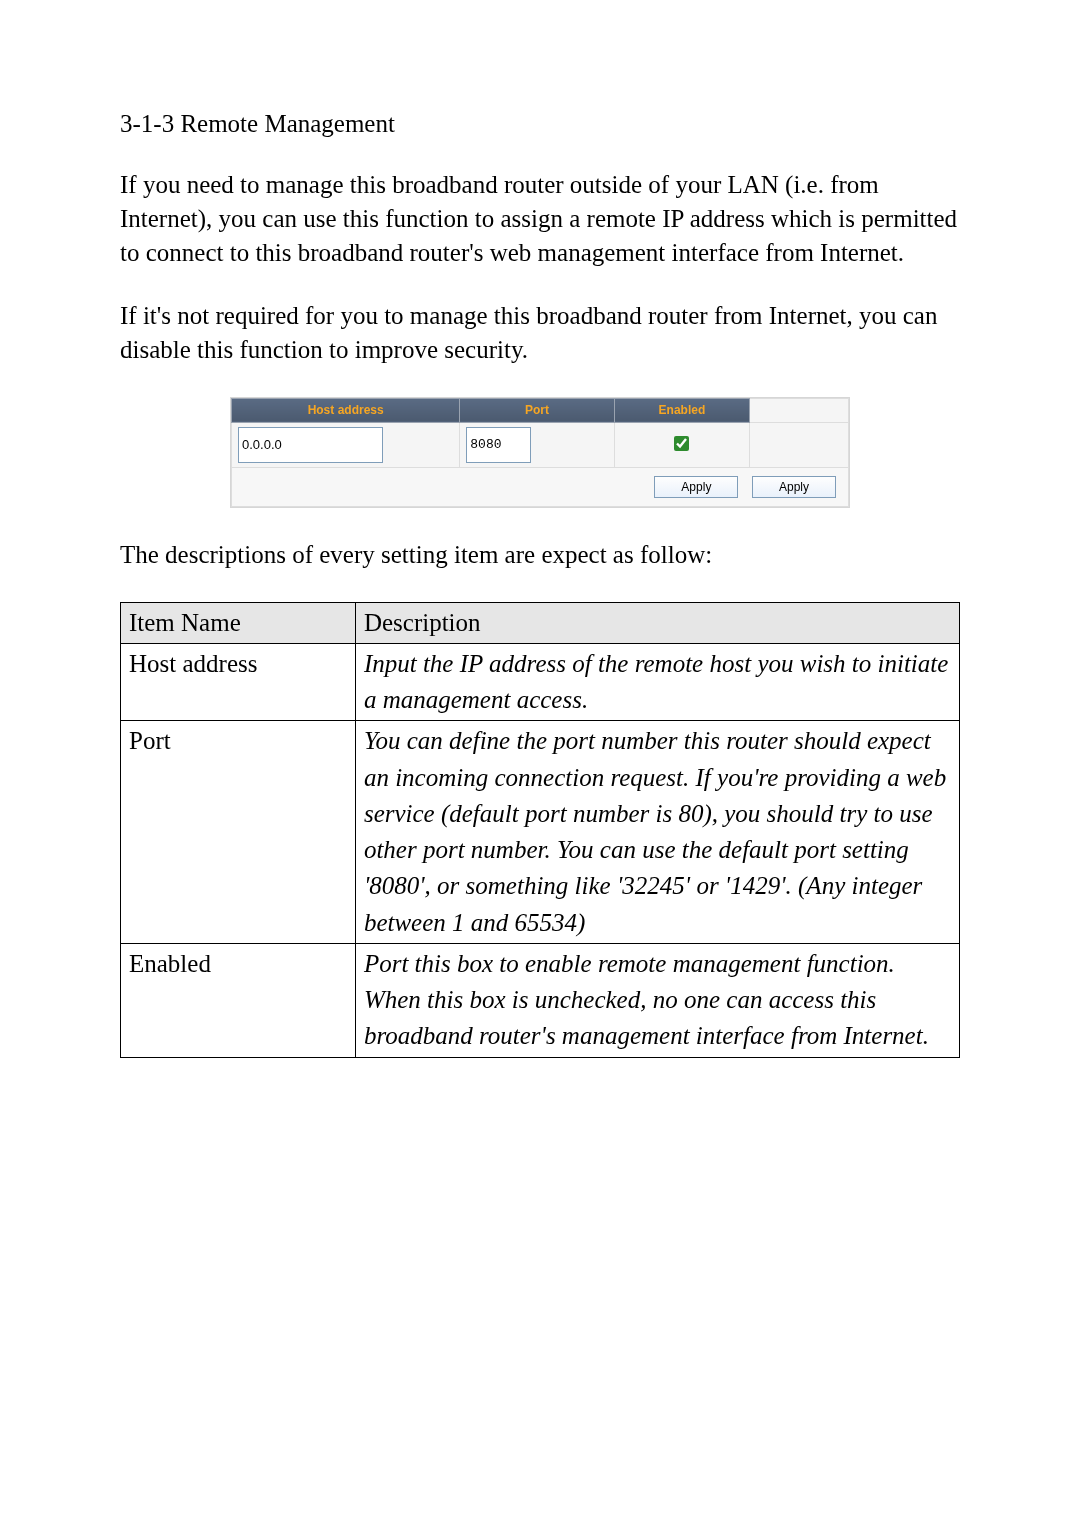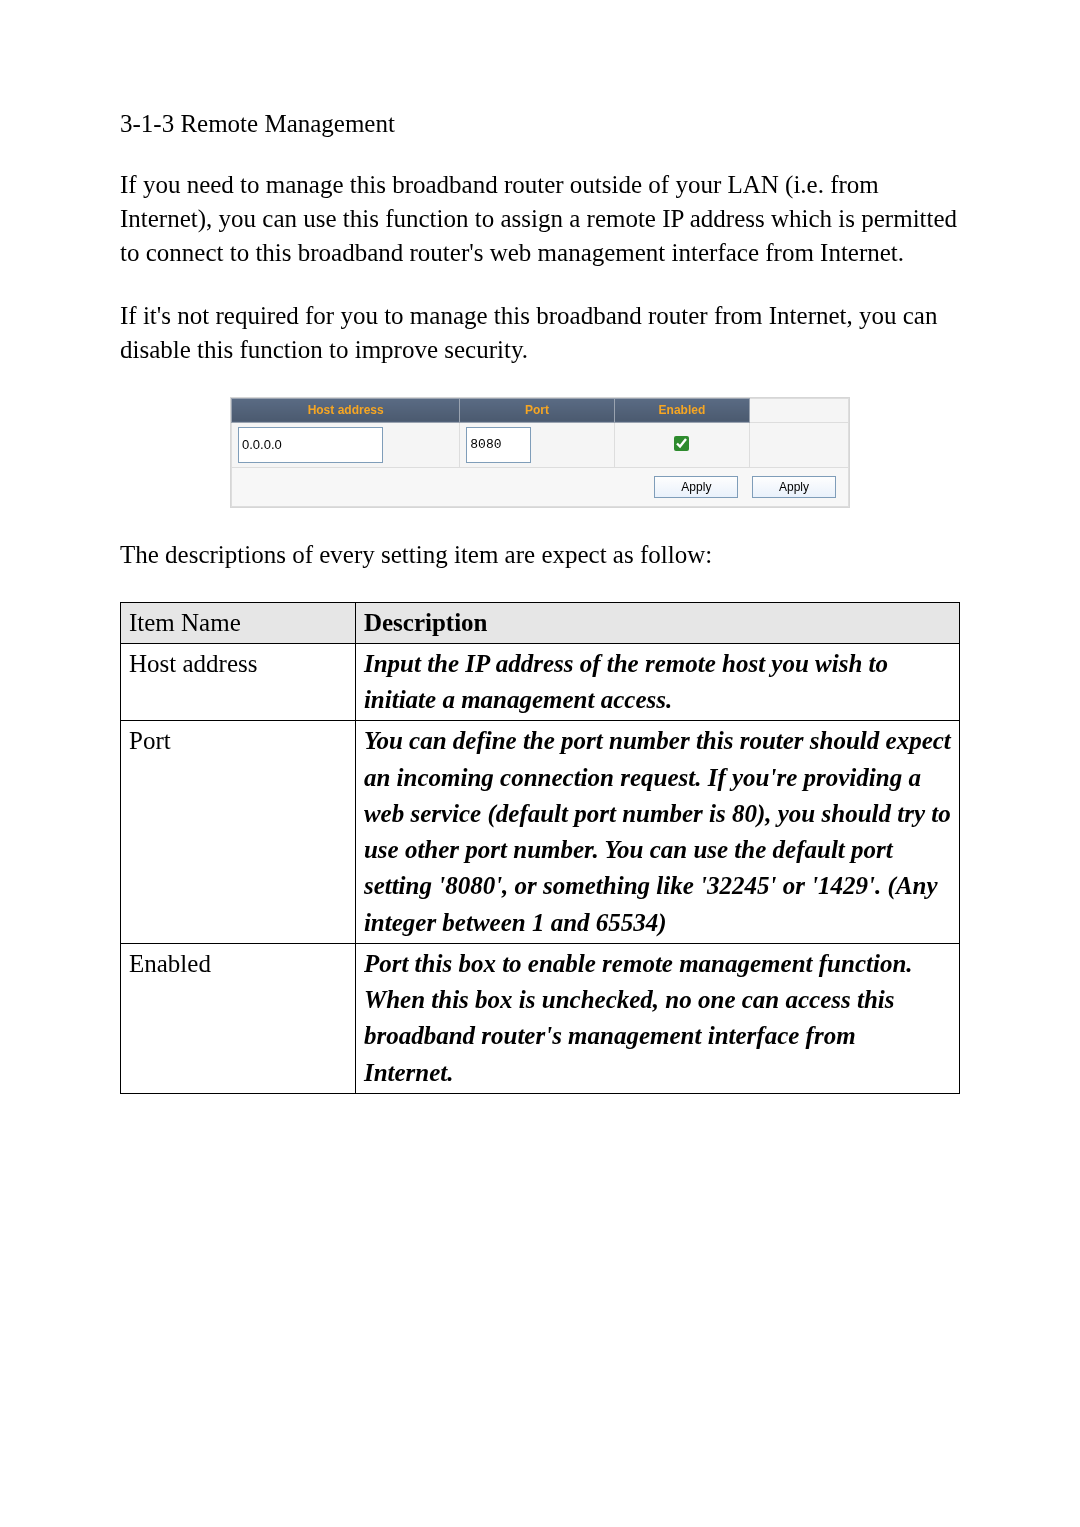--- a/index.html
+++ b/index.html
@@ -79,21 +79,21 @@
       font-size: 25px;
     }
     .desc-table td {
       border: 1px solid #000;
       padding: 2px 8px;
       vertical-align: top;
       line-height: 1.45;
     }
     .desc-table .col1 { width: 28%; }
     .desc-table .hdr td { background: #e6e6e6; }
-    .desc-table .col2 { width: 72%; font-weight: bold; }
+    .desc-table .col2 { width: 72%; }
     .italic { font-style: italic; }
   </style>
 </head>
 <body>
 
 <div class="section-title">3-1-3 Remote Management</div>
 
 <div class="para">If you need to manage this broadband router outside of your LAN (i.e. from Internet), you can use this function to assign a remote IP address which is permitted to connect to this broadband router's web management interface from Internet.</div>
 
 <div class="para">If it's not required for you to manage this broadband router from Internet, you can disable this function to improve security.</div>

